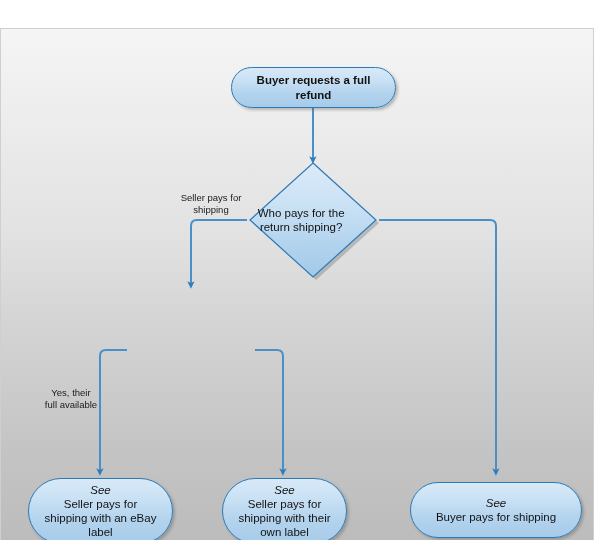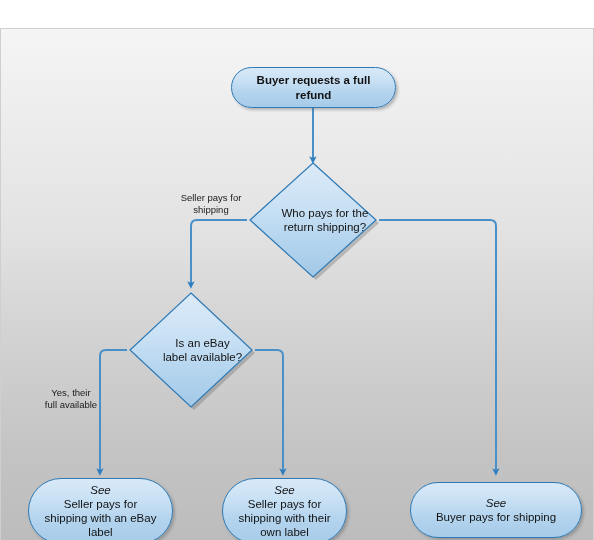--- a/index.html
+++ b/index.html
@@ -49,21 +49,21 @@
     padding: 0 8px;
   }
   .term .see {
     font-style: italic;
     display: block;
   }
   
   .decision {
     display: flex;
     align-items: center;
-    justify-content: flex-end;
+    justify-content: flex-start;
   }
   .decision .dshape {
     position: absolute;
     left: 0; top: 0;
     width: 100%;
     height: 100%;
   }
   .decision .dtext {
     position: relative;
     text-align: center;
@@ -120,38 +120,20 @@
       </defs>
       <path d="M66,3 L129,60 L66,117 L3,60 Z" fill="rgba(90,90,90,0.30)" transform="translate(3,3)"></path>
       <path d="M66,3 L129,60 L66,117 L3,60 Z" fill="url(#dg1)" stroke="#2f7ab5" stroke-width="1.2"></path>
     </svg>
     <div class="dtext">
       <span>Who pays for the</span><br>
       <span>return shipping?</span>
     </div>
   </div>
 
-  <div class="node decision" style="left:126px; top:261px; width:128px; height:120px; font-size:11.5px;">
-    <svg class="dshape" viewBox="0 0 128 120" preserveAspectRatio="none" xmlns="http://www.w3.org/2000/svg">
-      <defs>
-        <linearGradient id="dg2" x1="0" y1="0" x2="0" y2="1">
-          <stop offset="0%" stop-color="#dceaf8"></stop>
-          <stop offset="35%" stop-color="#cbe2f5"></stop>
-          <stop offset="75%" stop-color="#b0d2ed"></stop>
-          <stop offset="100%" stop-color="#a3c9e8"></stop>
-        </linearGradient>
-      </defs>
-      <path d="M64,3 L125,60 L64,117 L3,60 Z" fill="rgba(90,90,90,0.30)" transform="translate(3,3)"></path>
-      <path d="M64,3 L125,60 L64,117 L3,60 Z" fill="url(#dg2)" stroke="#2f7ab5" stroke-width="1.2"></path>
-    </svg>
-    <div class="dtext">
-      <span>Is an eBay</span><br>
-      <span>label available?</span>
-    </div>
-  </div>
 
   <div class="edge-label" style="left:166px; top:163px; width:88px;">
     <span>Seller pays for</span><br>
     <span>shipping</span>
   </div>
 
 
   <div class="edge-label" style="left:24px; top:358px; width:92px;">
     <span>Yes, their</span><br>
     <span>full available</span>

